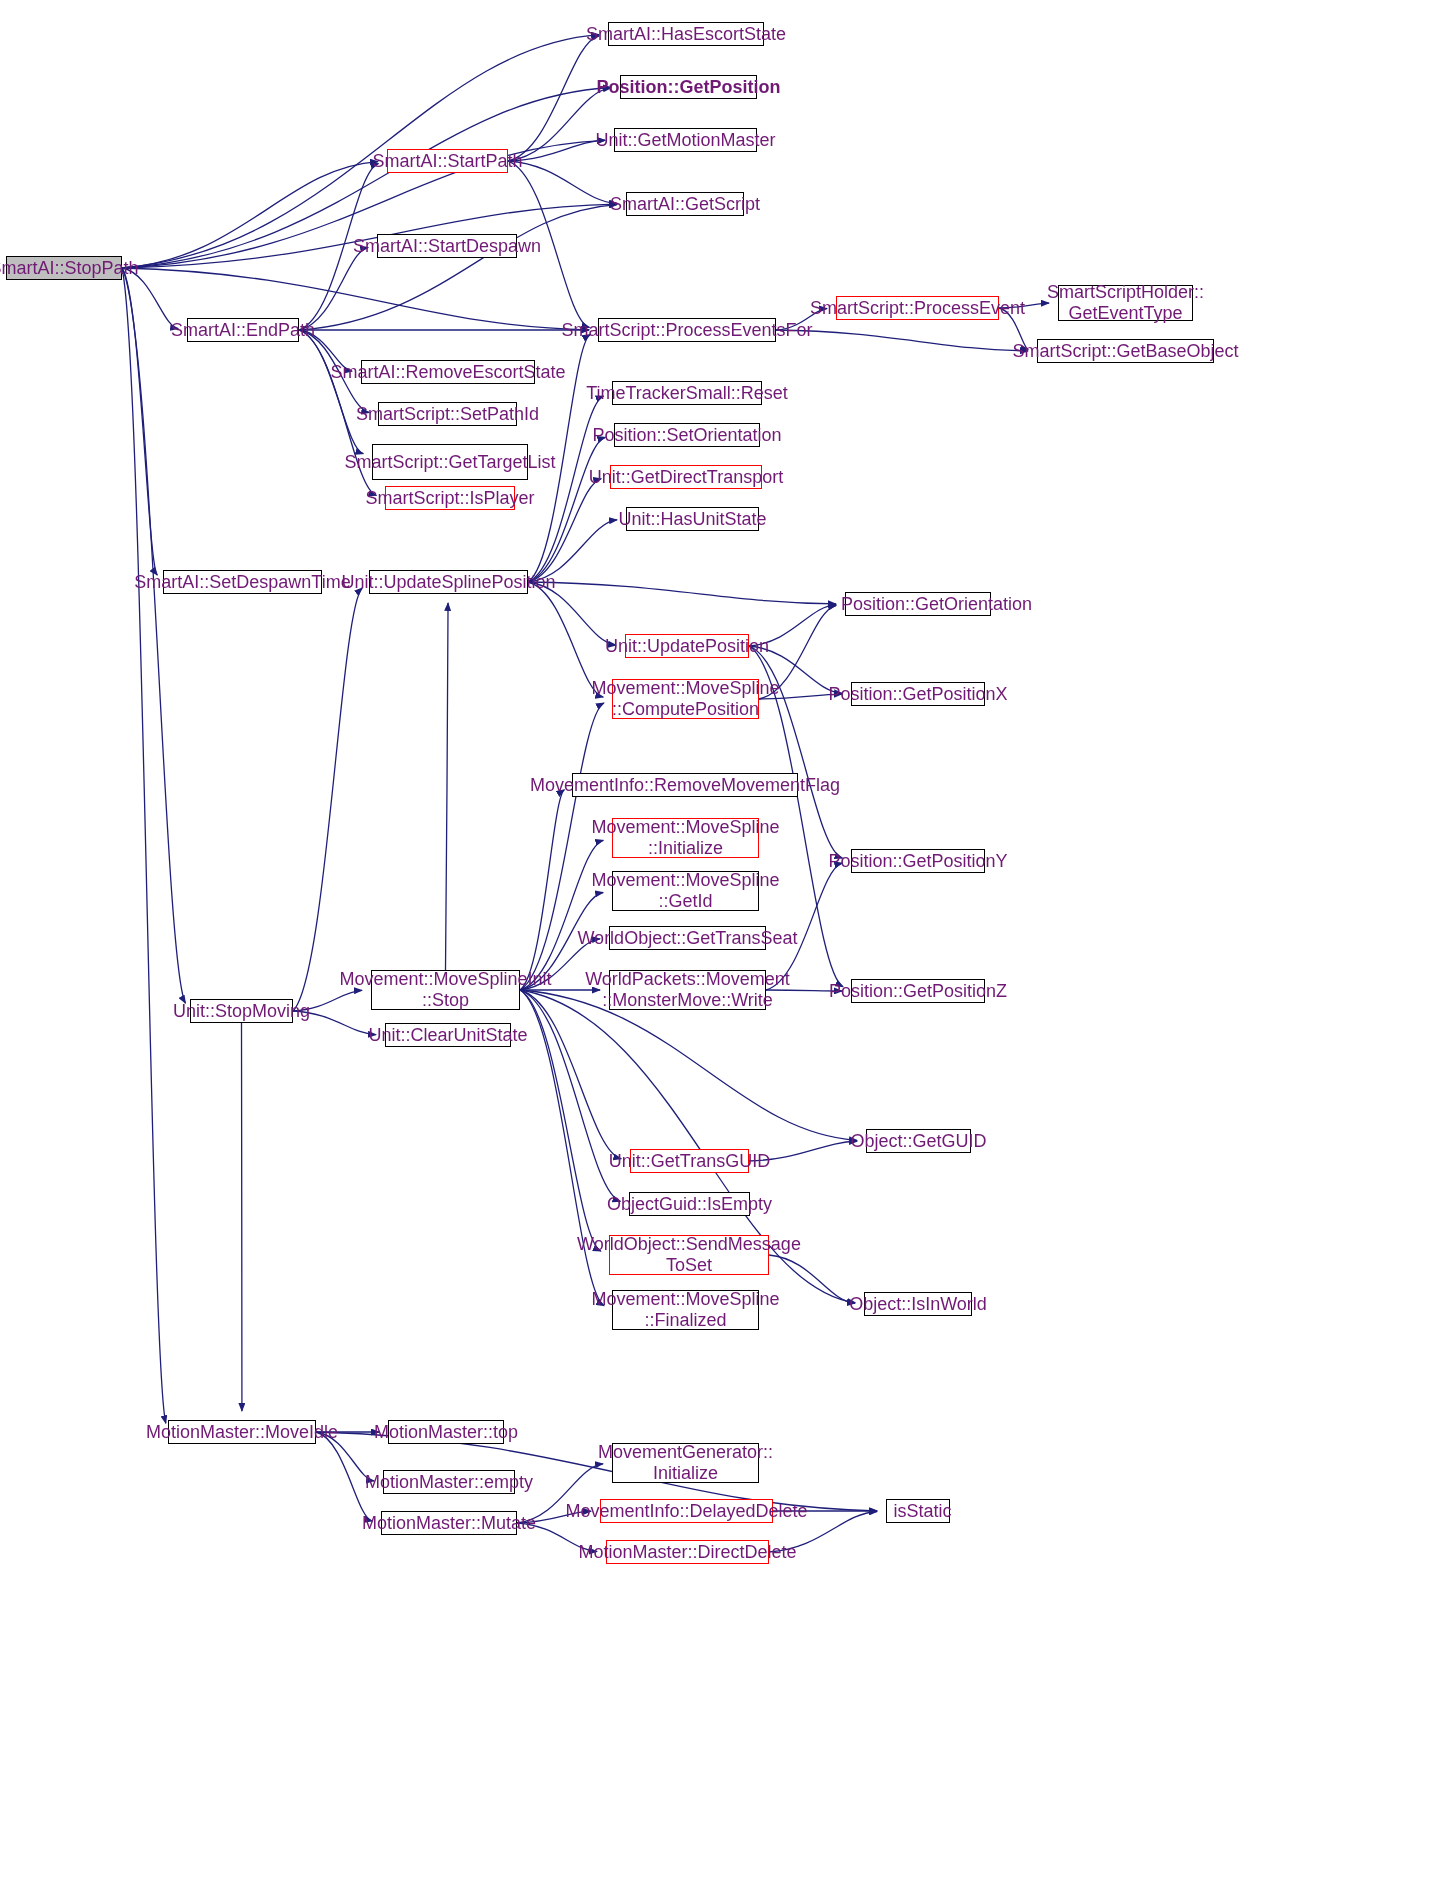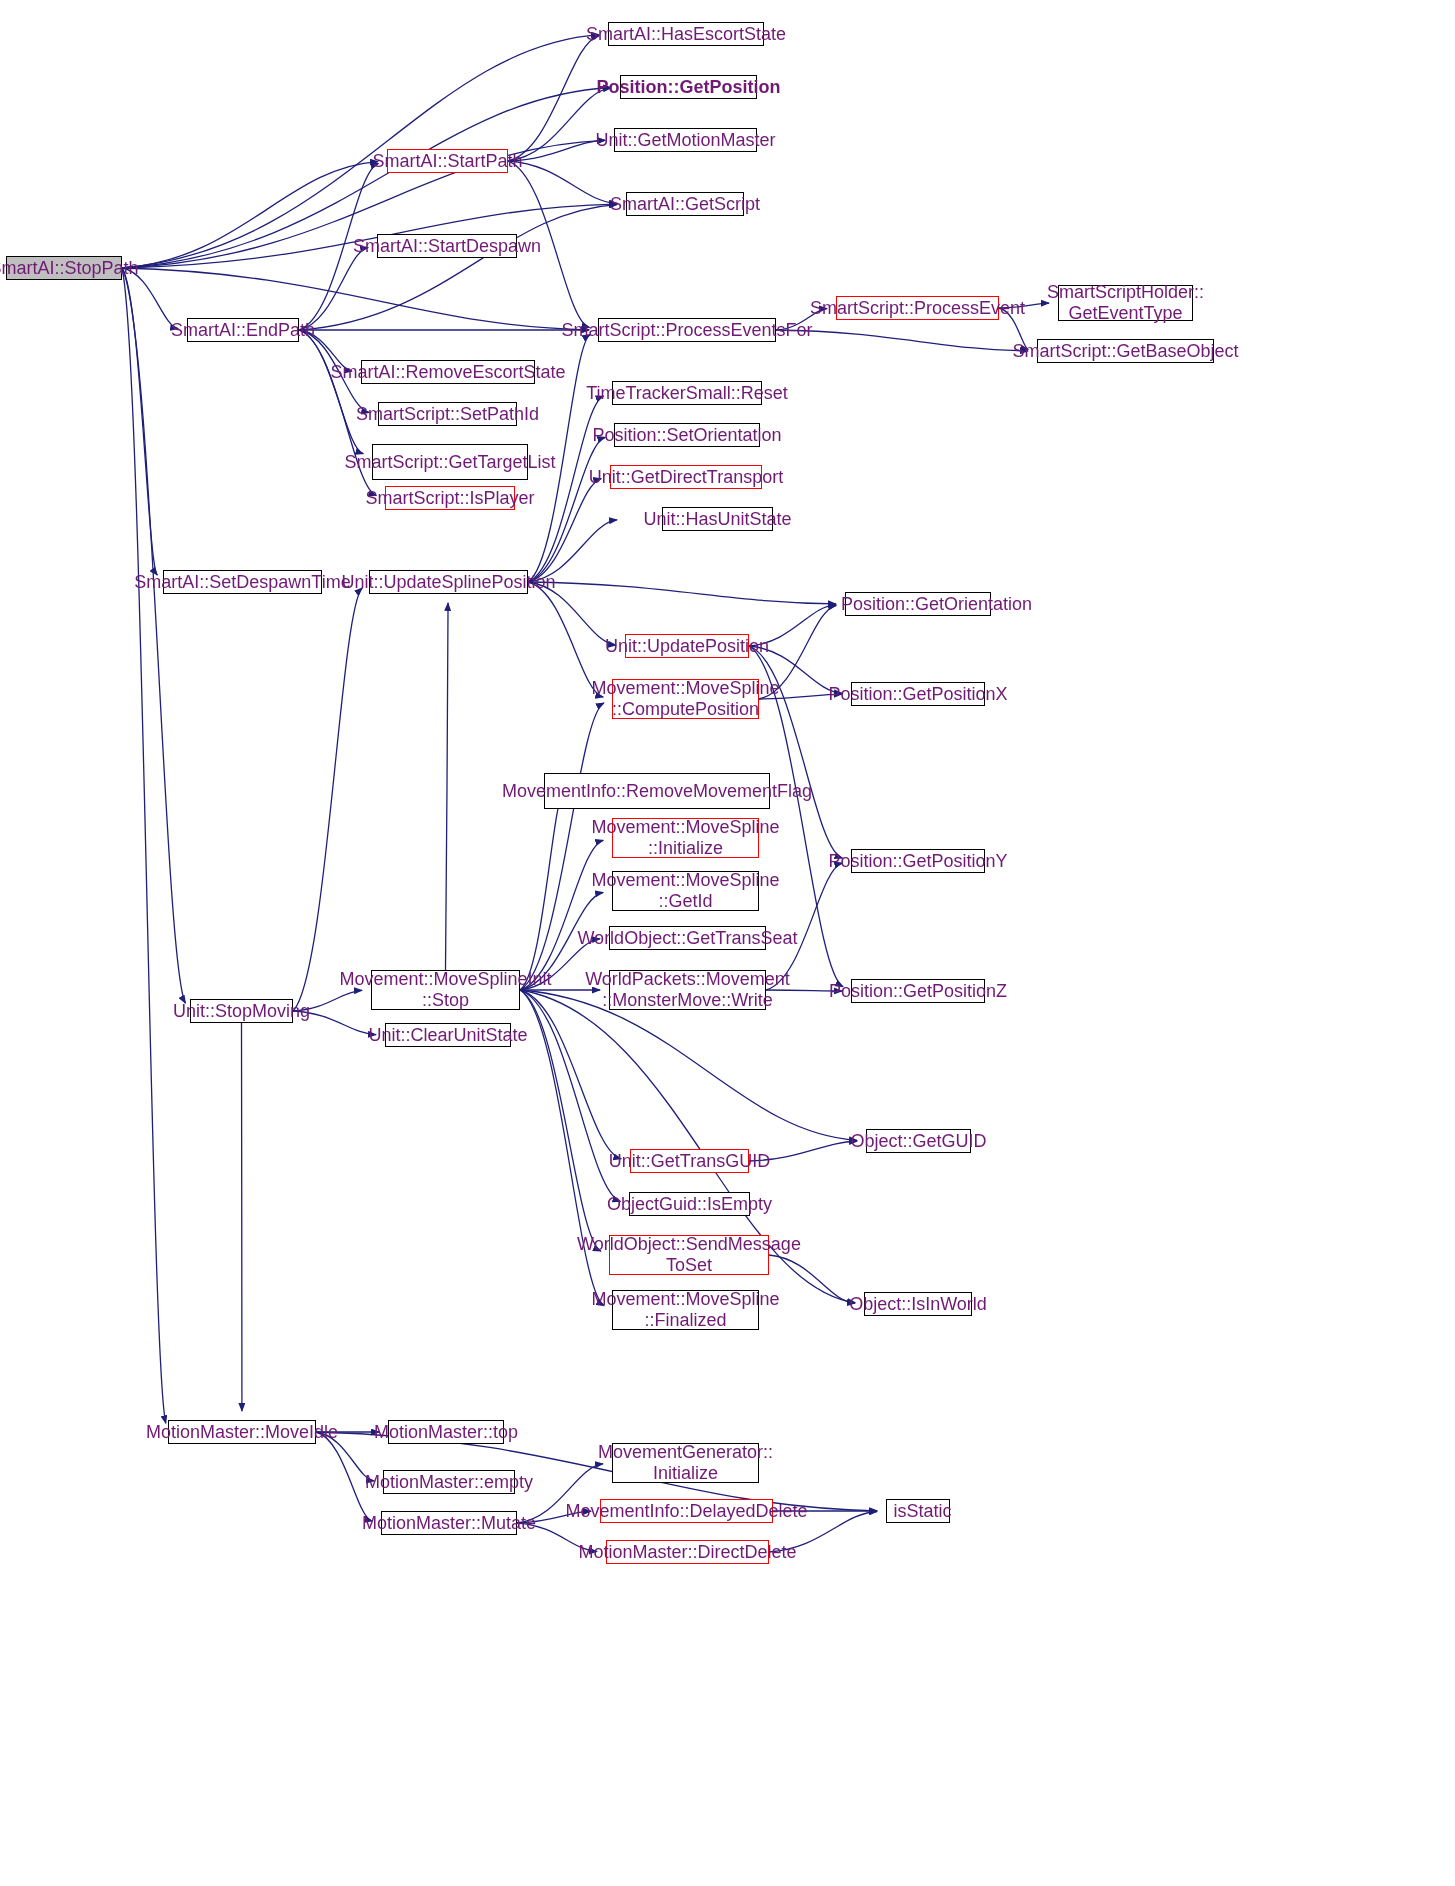--- a/index.html
+++ b/index.html
@@ -124,29 +124,29 @@
       <div class="node" style="left: 1058px; top: 285px; width: 135px; height: 36px;">SmartScriptHolder::
 GetEventType</div>
       <div class="node" style="left: 1037px; top: 339px; width: 177px; height: 24px;">SmartScript::GetBaseObject</div>
       <div class="node" style="left: 361px; top: 360px; width: 174px; height: 24px;">SmartAI::RemoveEscortState</div>
       <div class="node" style="left: 378px; top: 402px; width: 139px; height: 24px;">SmartScript::SetPathId</div>
       <div class="node" style="left: 372px; top: 444px; width: 156px; height: 36px;">SmartScript::GetTargetList</div>
       <div class="node red" style="left: 385px; top: 486px; width: 130px; height: 24px;">SmartScript::IsPlayer</div>
       <div class="node" style="left: 612px; top: 381px; width: 150px; height: 24px;">TimeTrackerSmall::Reset</div>
       <div class="node" style="left: 614px; top: 423px; width: 146px; height: 24px;">Position::SetOrientation</div>
       <div class="node red" style="left: 610px; top: 465px; width: 152px; height: 24px;">Unit::GetDirectTransport</div>
-      <div class="node" style="left: 626px; top: 507px; width: 111px; height: 24px; margin-left: 36px;">Unit::HasUnitState</div>
+      <div class="node" style="left: 626px; top: 507px; width: 133px; height: 24px;">Unit::HasUnitState</div>
       <div class="node" style="left: 163px; top: 570px; width: 159px; height: 24px;">SmartAI::SetDespawnTime</div>
       <div class="node" style="left: 369px; top: 570px; width: 159px; height: 24px;">Unit::UpdateSplinePosition</div>
       <div class="node" style="left: 845px; top: 592px; width: 146px; height: 24px; padding-left: 40px;">Position::GetOrientation</div>
       <div class="node red" style="left: 625px; top: 634px; width: 124px; height: 24px;">Unit::UpdatePosition</div>
       <div class="node" style="left: 851px; top: 682px; width: 134px; height: 24px;">Position::GetPositionX</div>
       <div class="node red" style="left: 612px; top: 679px; width: 147px; height: 40px;">Movement::MoveSpline
 ::ComputePosition</div>
-      <div class="node" style="left: 544px; top: 773px; width: 226px; height: 36px; text-align: center;">MovementInfo::RemoveMovementFlag</div>
+      <div class="node" style="left: 572px; top: 773px; width: 226px; height: 24px; text-align: center;">MovementInfo::RemoveMovementFlag</div>
       <div class="node red" style="left: 612px; top: 818px; width: 147px; height: 40px;">Movement::MoveSpline
 ::Initialize</div>
       <div class="node" style="left: 612px; top: 871px; width: 147px; height: 40px;">Movement::MoveSpline
 ::GetId</div>
       <div class="node" style="left: 609px; top: 926px; width: 157px; height: 24px;">WorldObject::GetTransSeat</div>
       <div class="node" style="left: 851px; top: 849px; width: 134px; height: 24px;">Position::GetPositionY</div>
       <div class="node" style="left: 609px; top: 970px; width: 157px; height: 40px;">WorldPackets::Movement
 ::MonsterMove::Write</div>
       <div class="node" style="left: 851px; top: 979px; width: 134px; height: 24px;">Position::GetPositionZ</div>
       <div class="node" style="left: 371px; top: 970px; width: 149px; height: 40px;">Movement::MoveSplineInit

